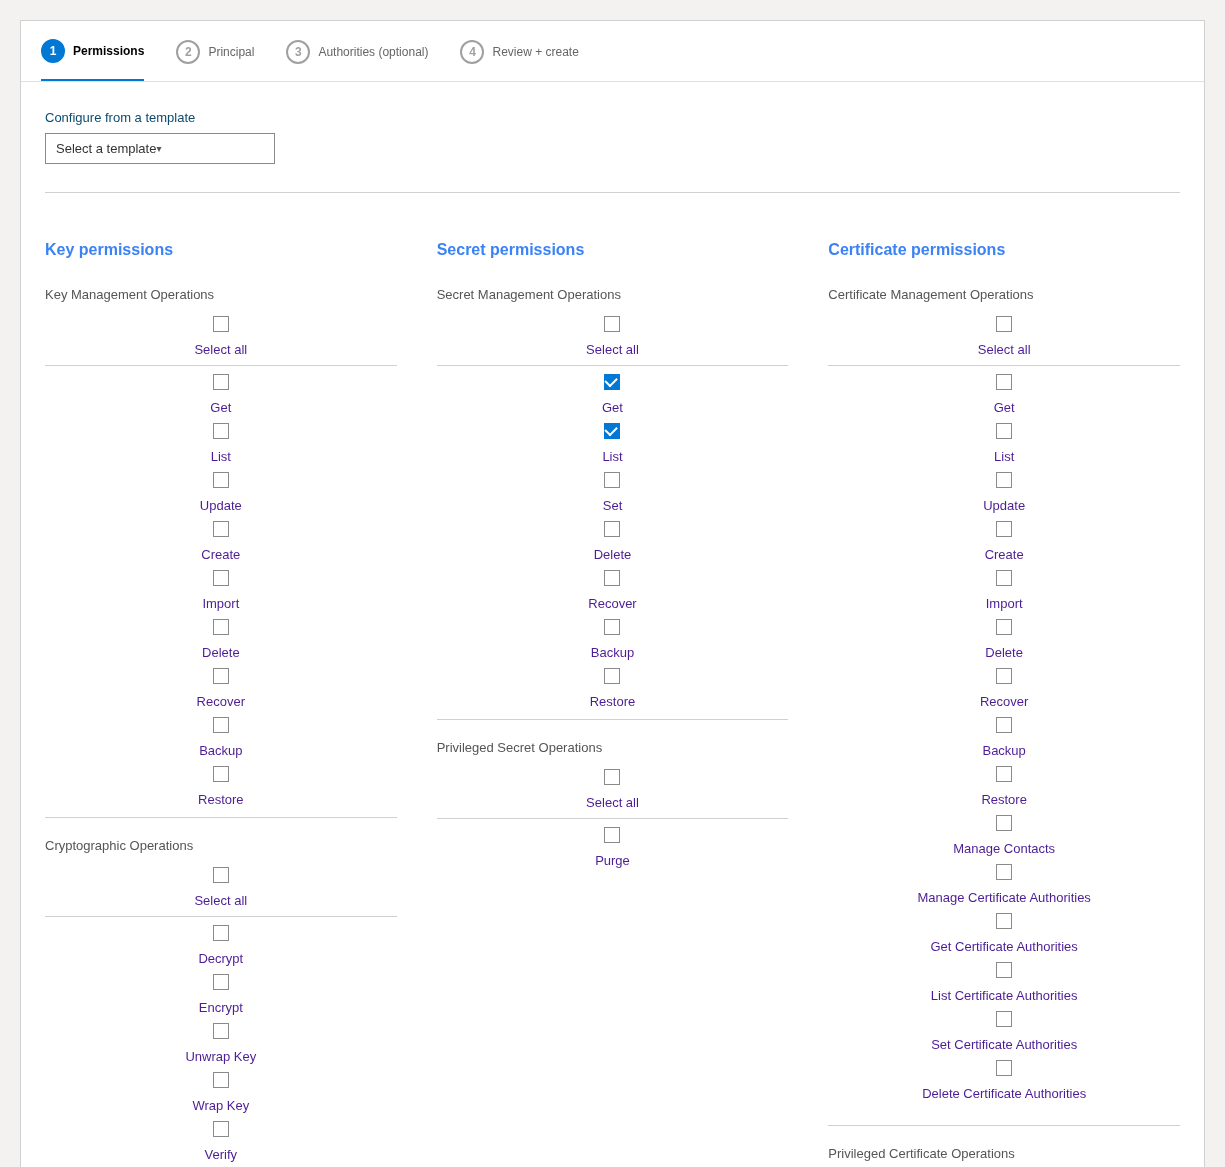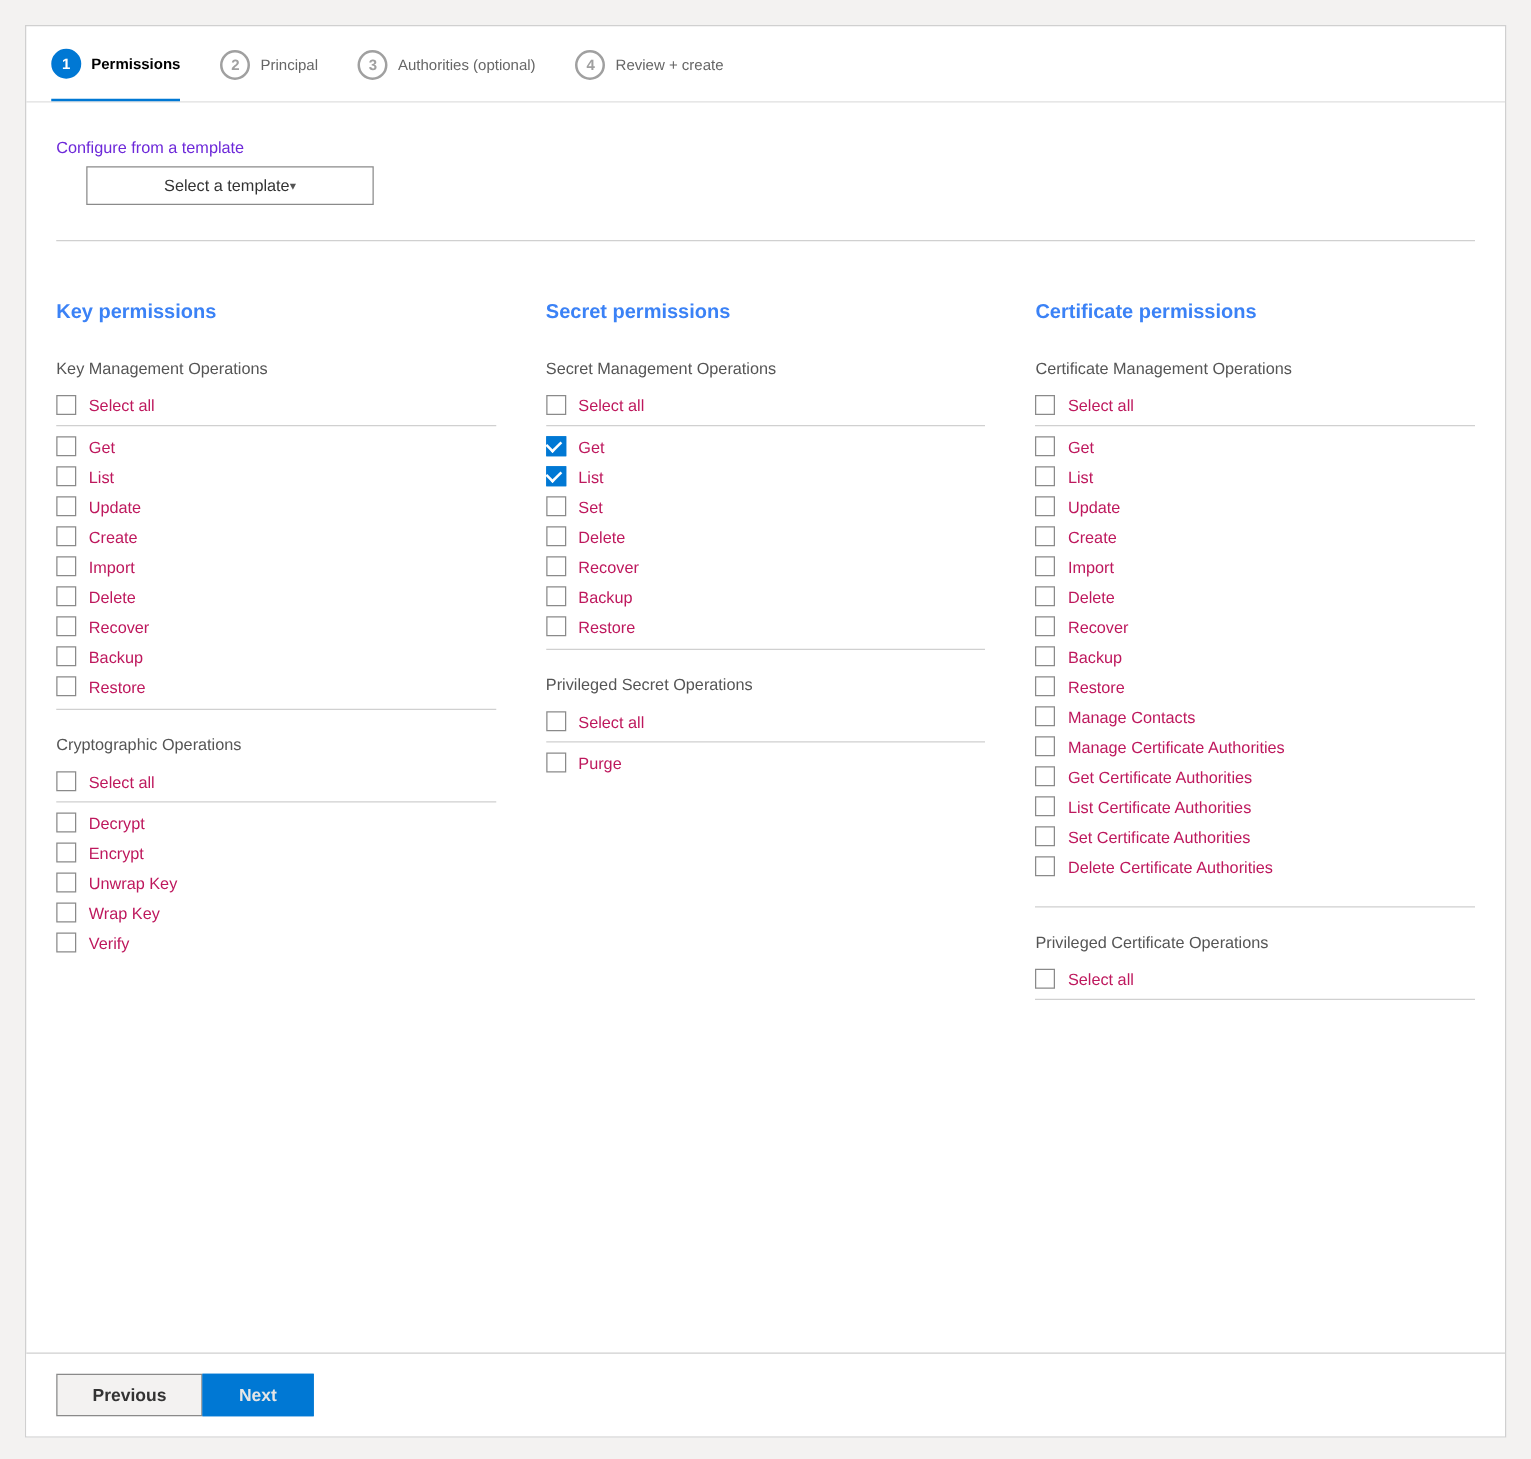--- a/index.html
+++ b/index.html
@@ -70,35 +70,34 @@
       flex: 1;
       padding: 28px 24px 20px 24px;
       overflow-y: auto;
     }
     
     .template-section {
       margin-bottom: 28px;
     }
     .template-label {
       font-size: 13px;
-      color: #6d28d9;
+      color: #0c4a6e;
       margin-bottom: 8px;
     }
     .template-dropdown {
       display: flex;
       align-items: center;
-      justify-content: center;
+      justify-content: flex-start;
       width: 230px;
       padding: 7px 10px;
       border: 1px solid #8a8a8a;
       cursor: pointer;
       background: #fff;
       font-size: 13px;
       color: #333;
-      margin-left: 24px;
     }
     .dropdown-arrow {
       font-size: 10px;
       color: #555;
     }
     .divider {
       border: none;
       border-top: 1px solid #d0d0d0;
       margin-bottom: 24px;
     }
@@ -124,21 +123,22 @@
       color: #555;
       margin-bottom: 10px;
       margin-top: 4px;
     }
     .checkbox-item {
       display: flex;
       align-items: center;
       gap: 10px;
       padding: 4px 0;
       font-size: 13px;
-      color: #be185d;
+      color: #4c1d95;
+      flex-direction: column;
     }
     .checkbox-item.select-all {
       border-bottom: 1px solid #d0d0d0;
       padding-bottom: 8px;
       margin-bottom: 4px;
     }
     .cb {
       width: 16px;
       height: 16px;
       border: 1px solid #8a8a8a;

